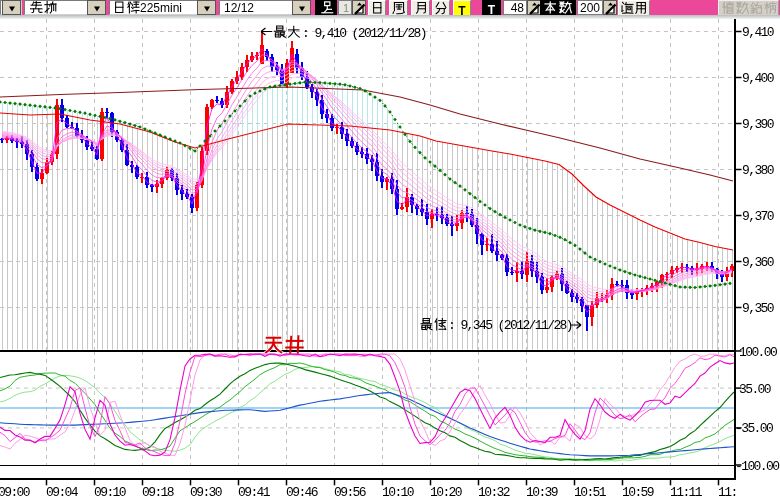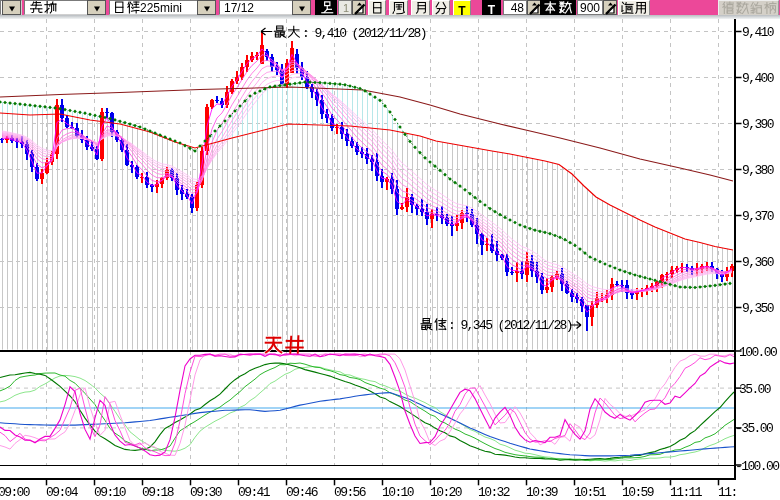--- a/index.html
+++ b/index.html
@@ -944,21 +944,21 @@
           <path d="M8.8 1 V6"></path>
           <path d="M6.3 6 H11.5"></path>
           <path d="M8.8 9 V11.5"></path>
         </g>
       </svg>
       <div class="txt" style="left:140px">225mini</div>
       <div class="cbtn" style="left:197px;width:19px">
         <span class="tri"></span>
       </div>
       <div class="field" style="left:219px;width:92px"></div>
-      <div class="txt" style="left:224px">17/12</div>
+      <div class="txt" style="left:224px">12/12</div>
       <div class="cbtn" style="left:292px;width:19px">
         <span class="tri"></span>
       </div>
       <div class="blk" style="left:315px;width:22px"></div>
       <svg class="k" style="left:320px" width="14" height="15" viewBox="0 0 14 15">
         <g transform="translate(1.0,1.0) scale(1.0417)" stroke="#fff" stroke-width="1.15" fill="none" stroke-linecap="square">
           <path d="M3.5 .8 H8.5 V4.5 H3.5 Z"></path>
           <path d="M6 4.5 V8"></path>
           <path d="M6 8 H10"></path>
           <path d="M6 8 L3 11"></path>
@@ -1035,21 +1035,21 @@
           <path d="M1 5 H5"></path>
           <path d="M2.8 5 Q2.8 8.5 .8 11"></path>
           <path d="M1 8 L5 11.3"></path>
           <path d="M5 8 L1.5 11.3"></path>
           <path d="M8.5 1 L6 6"></path>
           <path d="M6.5 2.5 H11.5"></path>
           <path d="M10 2.5 Q10.5 8 11.8 11.3"></path>
           <path d="M9.8 6 L6.2 11.5"></path>
         </g>
       </svg>
-      <div class="wfield" style="left:577px;width:26px"><span>900</span></div>
+      <div class="wfield" style="left:577px;width:26px"><span>200</span></div>
       <div class="spic" style="left:603px">
         <svg width="13" height="13" viewBox="0 0 13 13">
           <path d="M6.5 0.5 L9 3.5 H4 Z" fill="#000"></path>
           <path d="M2 12 L11.5 2.5" stroke="#000" stroke-width="2.4" fill="none"></path>
           <path d="M3.5 11 L10 4.5 L10 11 Z" fill="#fff" stroke="#000" stroke-width="1.2"></path>
         </svg>
       </div>
       <div class="btn" style="left:618px;width:32px;background:#f0eee6"><svg width="28" height="14" viewBox="0 0 28 14">
           <g transform="translate(1.0,0.5) scale(1.0417)" stroke="#000" stroke-width="1.01" fill="none" stroke-linecap="square">
             <path d="M1.5 .8 L2.5 2"></path>

